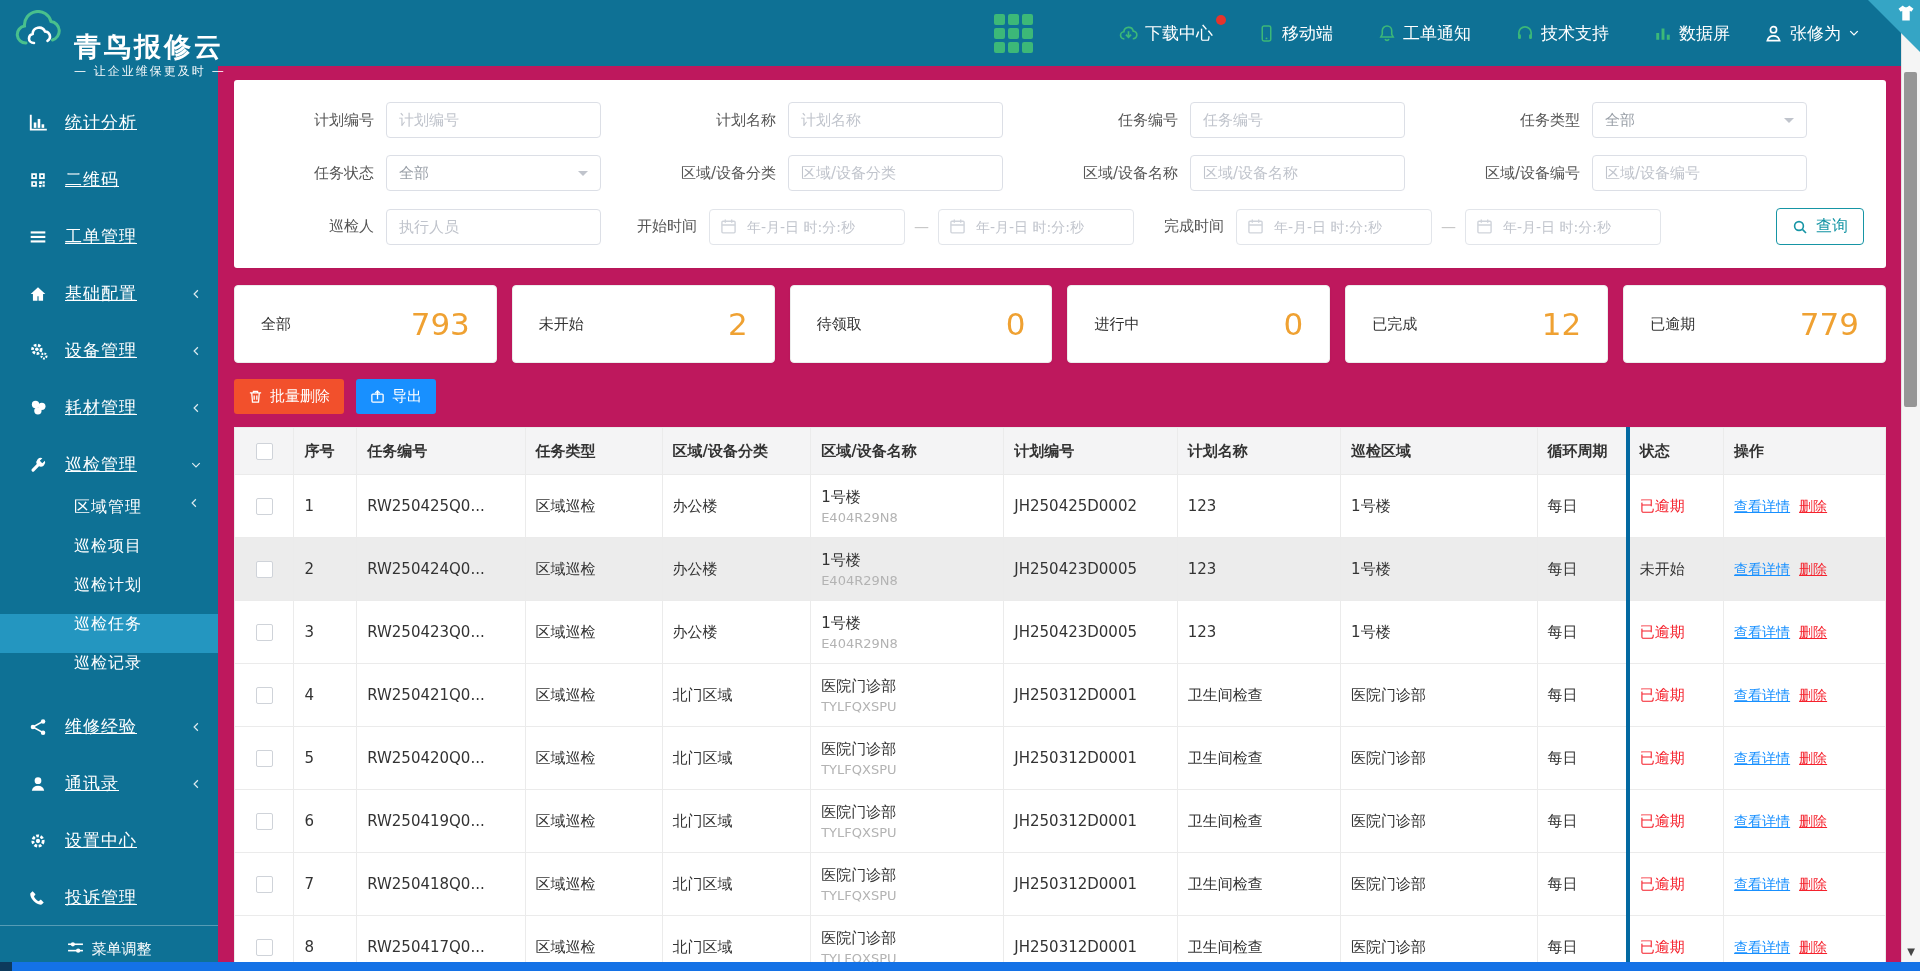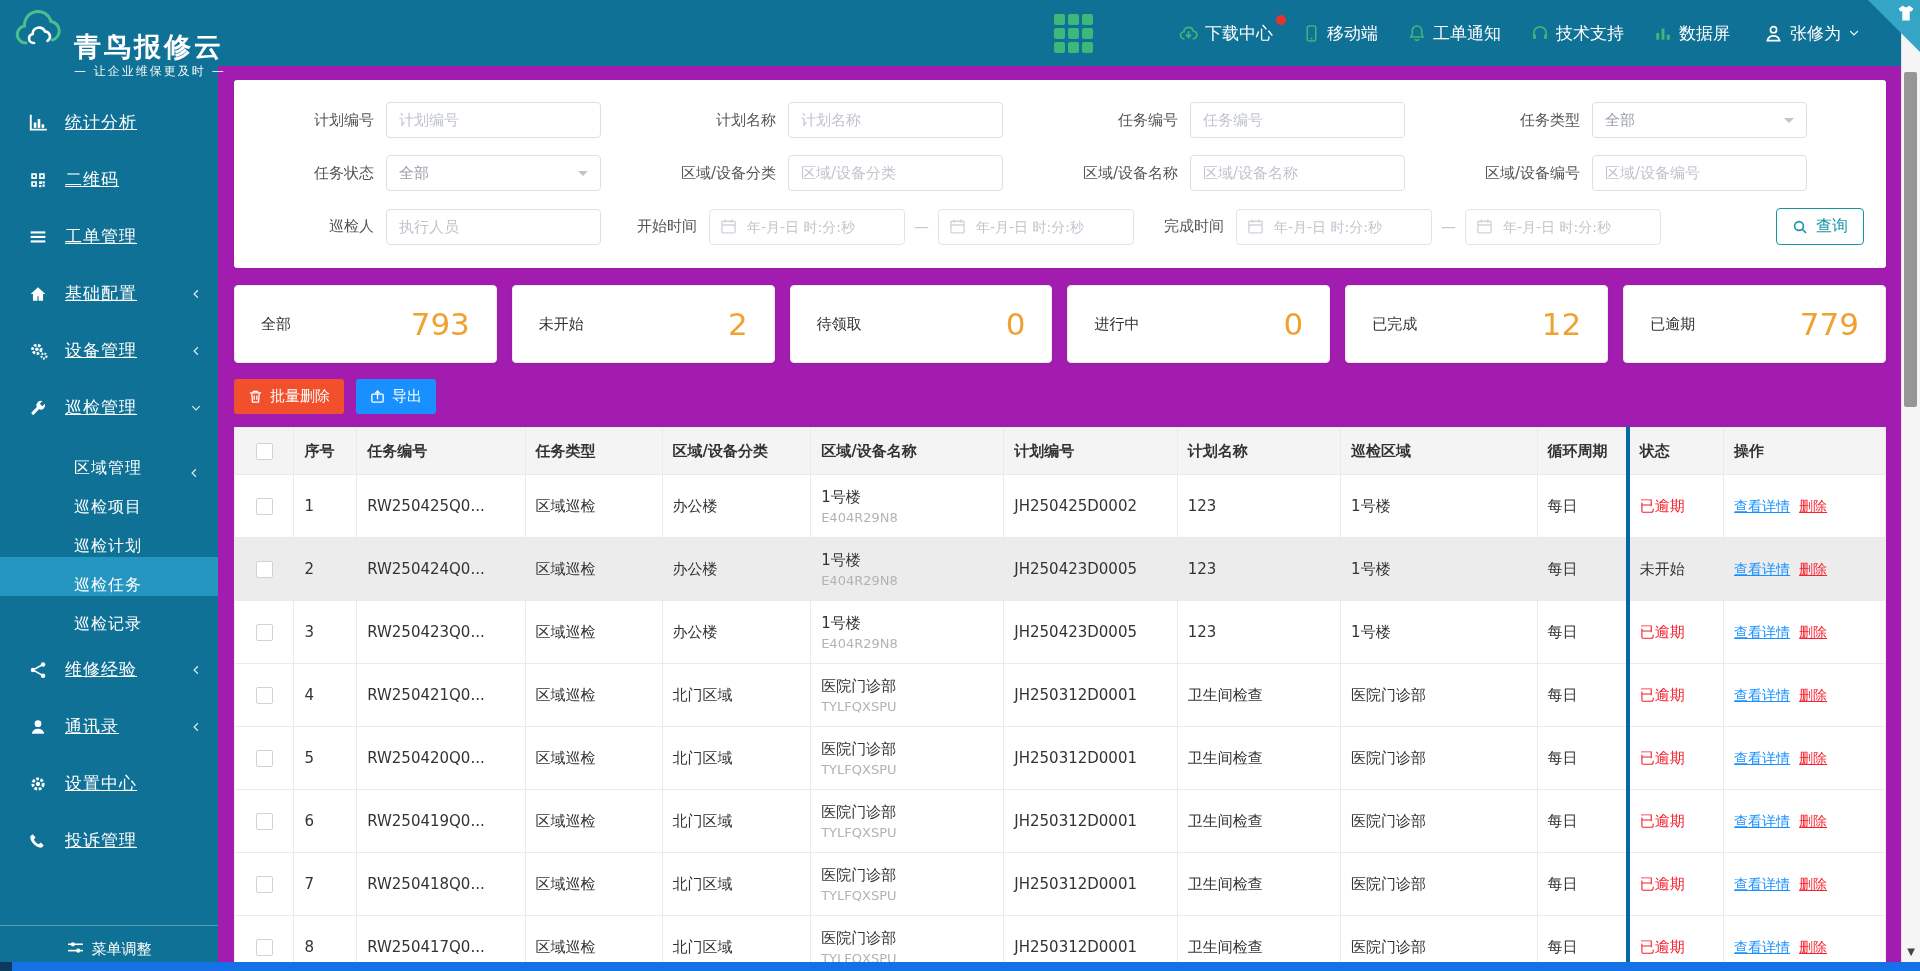--- a/index.html
+++ b/index.html
@@ -9,49 +9,49 @@
 
   
   .hdr{position:absolute;top:0;left:0;right:0;height:66px;background:#0e7195;
        display:flex;align-items:center;justify-content:space-between;color:#fff;z-index:10;}
   .logo{display:flex;align-items:center;gap:10px;padding-left:14px;cursor:pointer;}
   .logo-title{font-size:27px;font-weight:bold;letter-spacing:3px;line-height:1.1;margin-top:46px;}
   .logo-tagline{font-size:12px;letter-spacing:2px;opacity:.95;margin-top:2px;text-align:center;}
   .hdr-right{display:flex;align-items:center;gap:34px;padding-right:60px;font-size:17px;}
   .apps-grid{display:grid;grid-template-columns:repeat(3,11px);grid-gap:3px;margin-right:52px;cursor:pointer;}
   .apps-grid span{width:11px;height:11px;background:#3cb878;border-radius:2px;}
-  #top-nav{display:flex;align-items:center;gap:30px;}
+  #top-nav{display:flex;align-items:center;gap:45px;}
   .nav-item{position:relative;display:flex;align-items:center;gap:7px;cursor:pointer;white-space:nowrap;}
   .nav-ic{display:flex;color:#3cb878;}
   .dot{position:absolute;top:-7px;right:-13px;width:10px;height:10px;border-radius:50%;background:#e5342c;}
   .user-menu{display:flex;align-items:center;gap:7px;cursor:pointer;}
   .user-menu .nav-ic{color:#fff;}
 
   
   .corner{position:absolute;top:0;right:0;width:52px;height:52px;z-index:40;cursor:pointer;
           background:#35a5c5;clip-path:polygon(0 0,100% 0,100% 100%);}
   .corner svg{position:absolute;top:3px;right:4px;}
 
   
   .sidebar{position:absolute;top:66px;left:0;width:218px;bottom:0;background:#0e7195;color:#fff;z-index:5;}
   #side-menu{padding-top:28px;}
   .m-item{height:57px;display:flex;align-items:center;padding:0 16px 0 26px;font-size:17px;cursor:pointer;}
   .m-item .ic{width:24px;margin-right:15px;display:flex;justify-content:center;align-items:center;}
   .m-lbl{letter-spacing:1px;text-decoration:underline;}
   .chev{margin-left:auto;display:flex;opacity:.85;}
   .sub{margin:4px 0 6px;}
-  .s-item{height:39px;display:flex;align-items:flex-end;padding-left:74px;font-size:16px;cursor:pointer;letter-spacing:1px;}
+  .s-item{height:39px;display:flex;align-items:flex-start;padding-left:74px;font-size:16px;cursor:pointer;letter-spacing:1px;}
   .s-item .chev{margin-right:18px;}
   .s-item.active{background:#2496c0;}
   .side-footer{position:absolute;bottom:11px;left:0;right:0;border-top:1px solid rgba(255,255,255,.3);
                padding-top:13px;display:flex;justify-content:center;align-items:center;gap:8px;
                font-size:15px;cursor:pointer;}
 
   
-  .main{position:absolute;left:218px;top:66px;right:18px;bottom:0;background:#a21caf;
+  .main{position:absolute;left:218px;top:66px;right:18px;bottom:0;background:#be185d;
         padding:14px 16px 0;box-sizing:border-box;overflow:hidden;}
 
   
   .filter-panel{background:#fff;border-radius:3px;padding:22px 22px 6px;box-shadow:0 1px 2px rgba(0,0,0,.05);}
   .f-row{display:flex;align-items:center;margin-bottom:17px;}
   .f-grid{display:flex;}
   .f-grid .f-field{flex:1;}
   .f-field{display:flex;align-items:center;min-width:0;}
   .f-lbl{width:118px;text-align:right;margin-right:12px;color:#555;font-size:15px;white-space:nowrap;flex:none;}
   .f-input{flex:1;max-width:215px;height:36px;border:1px solid #dcdfe6;border-radius:4px;
@@ -270,20 +270,35 @@
           </span>
           <span class="m-lbl">设备管理</span>
           <span class="chev">
             <svg width="12" height="12" viewBox="0 0 16 16">
               <path d="M10.5 3L5.5 8l5 5" fill="none" stroke="currentColor" stroke-width="1.6"></path>
             </svg>
           </span>
         </div>
         <div class="m-item">
           <span class="ic">
+            <svg width="19" height="19" viewBox="0 0 16 16" fill="currentColor">
+              <circle cx="5.5" cy="5.5" r="3.1"></circle>
+              <circle cx="10.8" cy="7" r="3.1"></circle>
+              <circle cx="7.5" cy="10.8" r="3.1"></circle>
+            </svg>
+          </span>
+          <span class="m-lbl">耗材管理</span>
+          <span class="chev">
+            <svg width="12" height="12" viewBox="0 0 16 16">
+              <path d="M10.5 3L5.5 8l5 5" fill="none" stroke="currentColor" stroke-width="1.6"></path>
+            </svg>
+          </span>
+        </div>
+        <div class="m-item">
+          <span class="ic">
             <svg width="18" height="18" viewBox="0 0 16 16" fill="currentColor">
               <path d="M14.2 4.2a4 4 0 0 1-5.3 5L4.6 13.5a1.4 1.4 0 0 1-2-2l4.3-4.3a4 4 0 0 1 5-5.3L9.6 4.2l2.2 2.2z"></path>
             </svg>
           </span>
           <span class="m-lbl">巡检管理</span>
           <span class="chev">
             <svg width="12" height="12" viewBox="0 0 16 16">
               <path d="M3 5.5l5 5 5-5" fill="none" stroke="currentColor" stroke-width="1.6"></path>
             </svg>
           </span>

